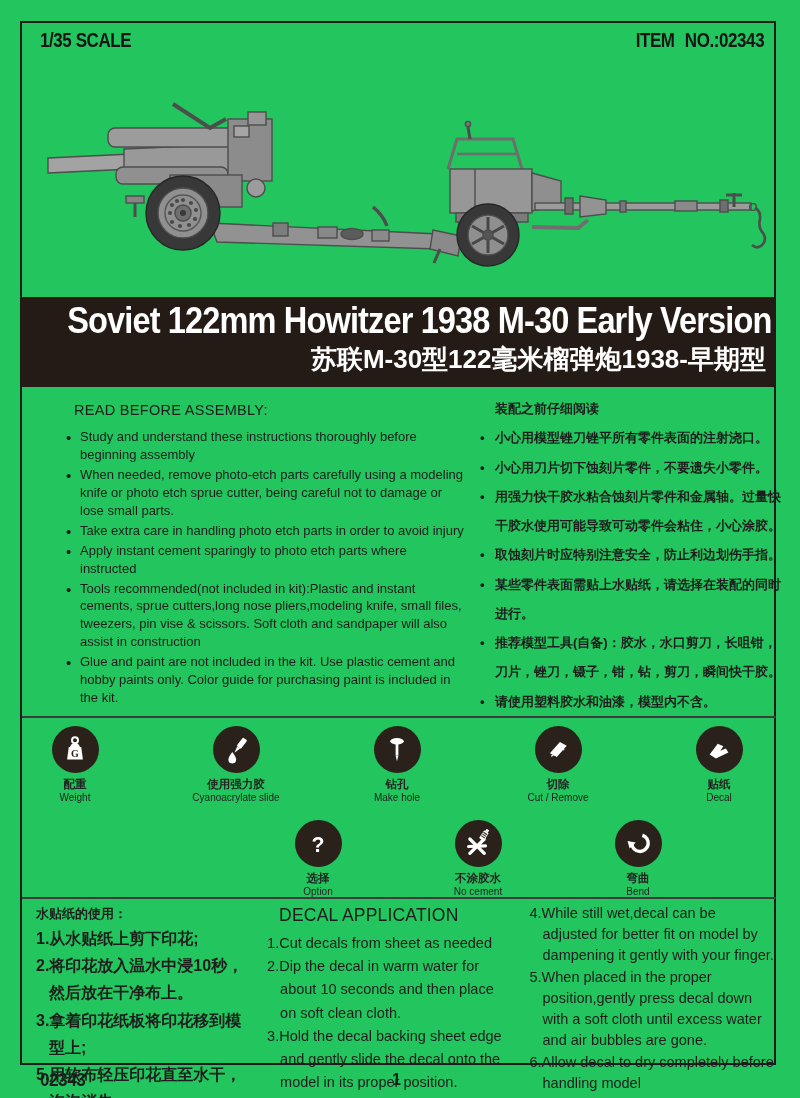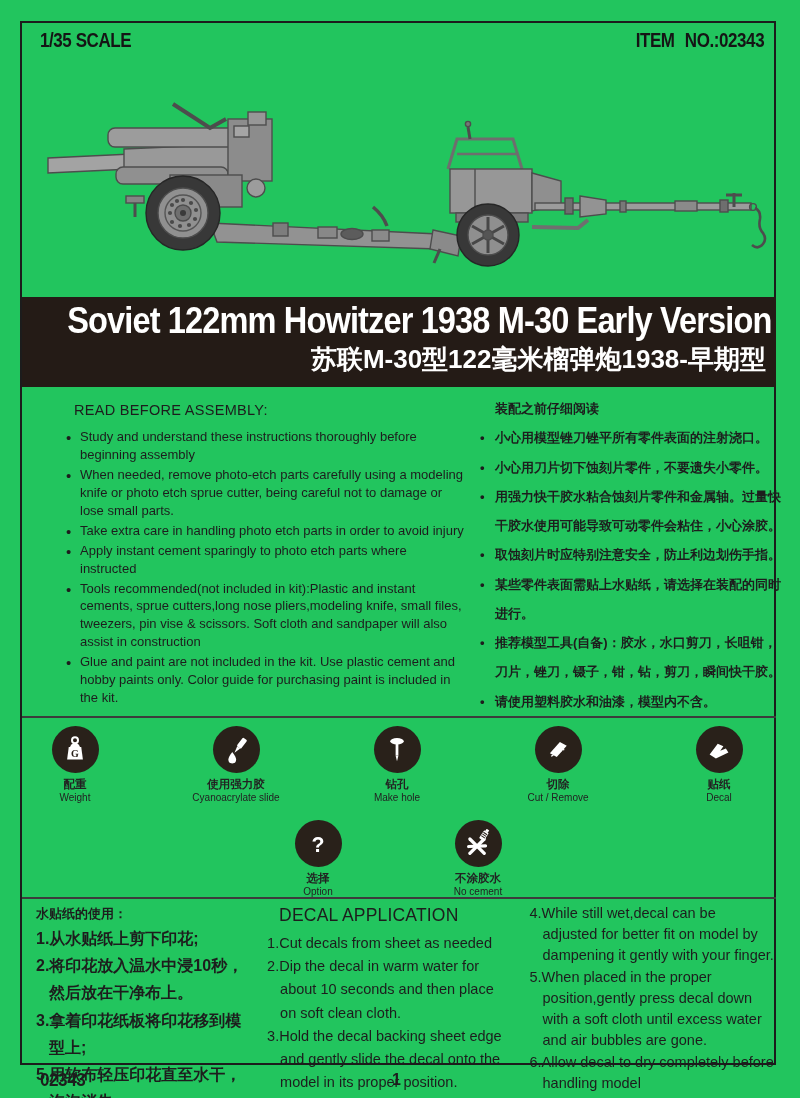--- a/index.html
+++ b/index.html
@@ -273,20 +273,30 @@
               <path d="M14.4,3 L18,3"></path>
                 <path d="M14.4,4.6 L18,4.6"></path>
                 <path d="M14.4,6.2 L18,6.2"></path>
             </g>
           </g>
         </svg>
       </div>
       <div class="cn">不涂胶水</div>
       <div class="en">No cement</div>
     </div>
+    <div class="sym" style="left:618px">
+      <div class="circle">
+        <svg width="30" height="30" viewBox="0 0 24 24">
+          <path d="M15.5,5 a6.6,6.6 0 1 1 -8.5,6.5" fill="none" stroke="#fff" stroke-width="2.8"></path>
+          <polygon points="3.6,9.5 10.2,10.8 5.3,15.6" fill="#fff"></polygon>
+        </svg>
+      </div>
+      <div class="cn">弯曲</div>
+      <div class="en">Bend</div>
+    </div>
   </div>
 
   <div class="rule rule2"></div>
 
   <div class="decal">
     <div class="dc1">
       <div class="head">水贴纸的使用：</div>
       <div class="item">1.从水贴纸上剪下印花;</div>
       <div class="item">2.将印花放入温水中浸10秒，然后放在干净布上。</div>
       <div class="item">3.拿着印花纸板将印花移到模型上;</div>

